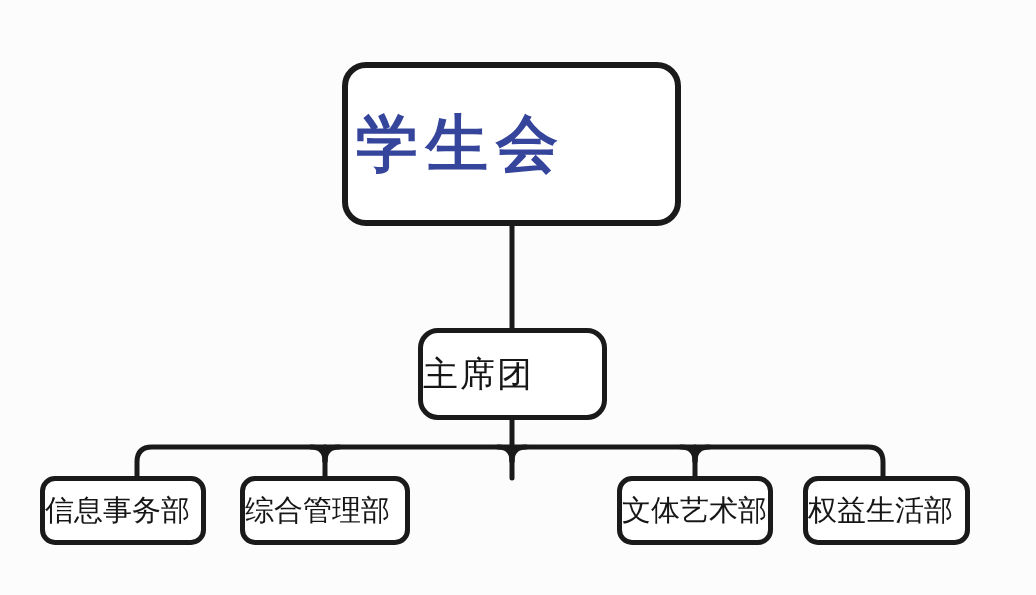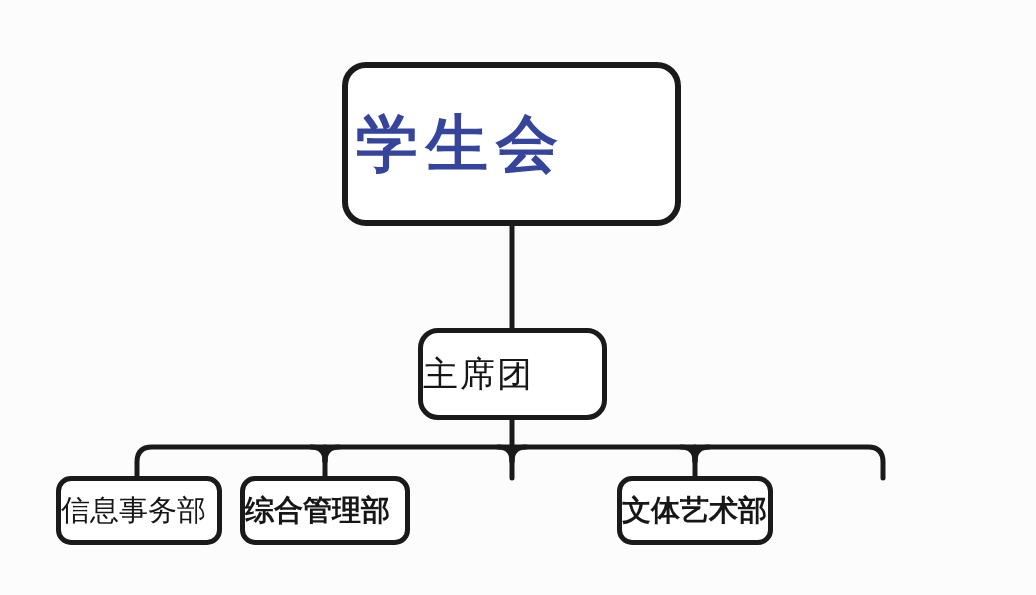--- a/index.html
+++ b/index.html
@@ -67,24 +67,24 @@
   }
   .node-leaf{
     top:476px;
     height:69px;
     border-radius:15px;
   }
   .node-leaf .label{
     font-size:29px;
     white-space:nowrap;
   }
-  .leaf-0{left:56px;width:166px;}
-  .leaf-1{left:240px;width:170px;font-weight:bold;}
+  .leaf-0{left:40px;width:166px;}
+  .leaf-1{left:240px;width:170px;}
   .leaf-2{left:427px;width:172px;}
-  .leaf-3{left:617px;width:156px;font-weight:bold;}
+  .leaf-3{left:617px;width:156px;}
   .leaf-4{left:803px;width:167px;}
 </style>
 </head>
 <body>
 
 <div class="stage">
 
   <svg class="connectors" viewBox="0 0 1036 595" xmlns="http://www.w3.org/2000/svg">
 
     <path d="M512 224 L512 332"></path>
@@ -119,14 +119,17 @@
 
   <div class="node node-leaf leaf-1">
     <span class="label">综合管理部</span>
   </div>
 
 
   <div class="node node-leaf leaf-3">
     <span class="label">文体艺术部</span>
   </div>
 
+  <div class="node node-leaf leaf-4">
+    <span class="label">权益生活部</span>
+  </div>
 
 </div>
 
 </body></html>

